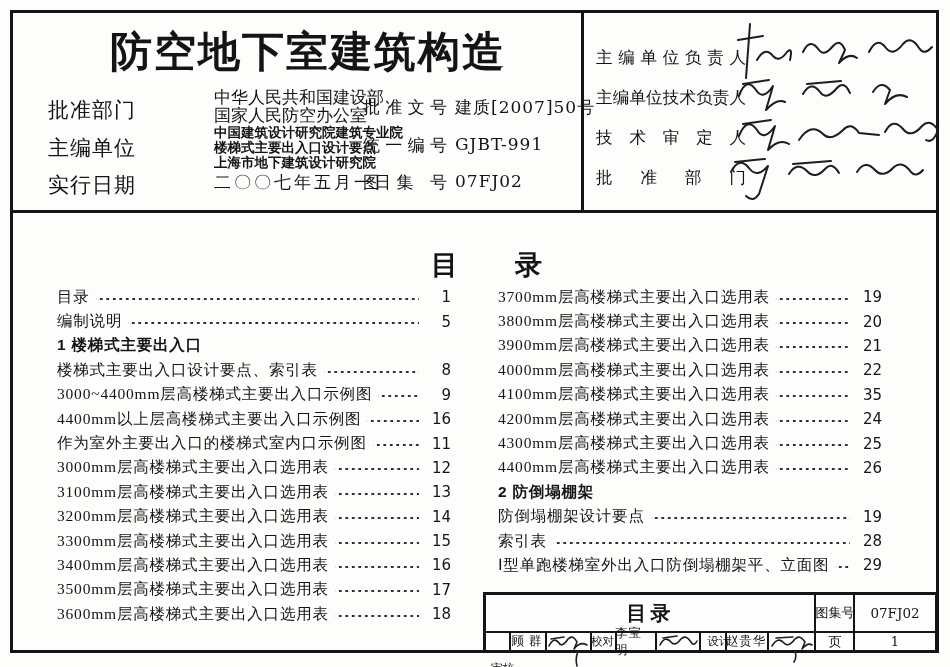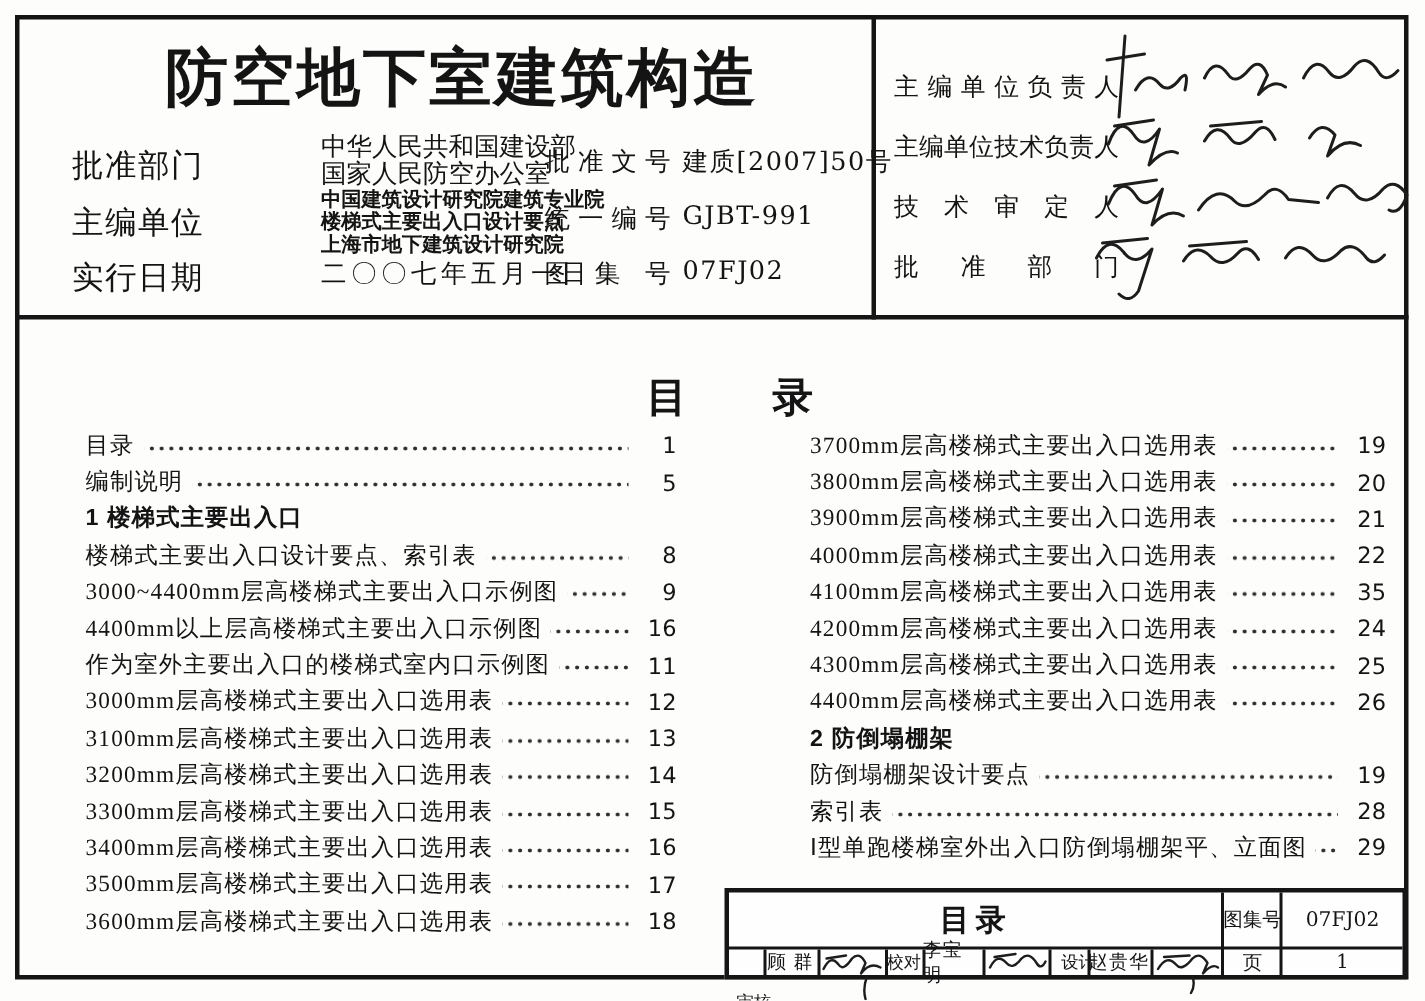--- a/index.html
+++ b/index.html
@@ -28,21 +28,21 @@
   .num-label { font-size:17px; width:84px; text-align:justify; text-align-last:justify; white-space:nowrap; }
   .num-value { font-size:17px; font-family:"DejaVu Serif", serif; letter-spacing:1px; white-space:nowrap; }
 
   
   .sig-label { left:596px; width:150px; font-size:16.5px; text-align:justify; text-align-last:justify; white-space:nowrap; }
 
   
   .toc-heading { left:431px; top:247px; font-family:"Liberation Sans", sans-serif; font-weight:700; font-size:27px; letter-spacing:57px; white-space:nowrap; }
   .toc-col { position:absolute; }
   .toc-col-left  { left:57px;  top:285px; width:394px; }
-  .toc-col-right { left:540px; top:285px; width:384px; }
+  .toc-col-right { left:498px; top:285px; width:384px; }
   .toc-row { display:flex; align-items:center; height:24.4px; font-size:15.5px; white-space:nowrap; letter-spacing:0.8px; }
   .toc-text { flex:none; }
   .toc-leader { flex:1; align-self:stretch; margin:0 2px 0 6px;
     background-image:radial-gradient(circle, #2e2e2e 1.1px, transparent 1.5px);
     background-size:6.5px 6px; background-repeat:repeat-x; background-position:2px 58%; }
   .toc-page { flex:none; width:30px; text-align:right; font-size:15px; font-family:"DejaVu Sans", sans-serif; letter-spacing:0; }
   .toc-row.section { font-family:"Liberation Sans", sans-serif; font-weight:700; font-size:15.5px; }
   .toc-row.section .toc-leader, .toc-row.section .toc-page { visibility:hidden; }
 
   

